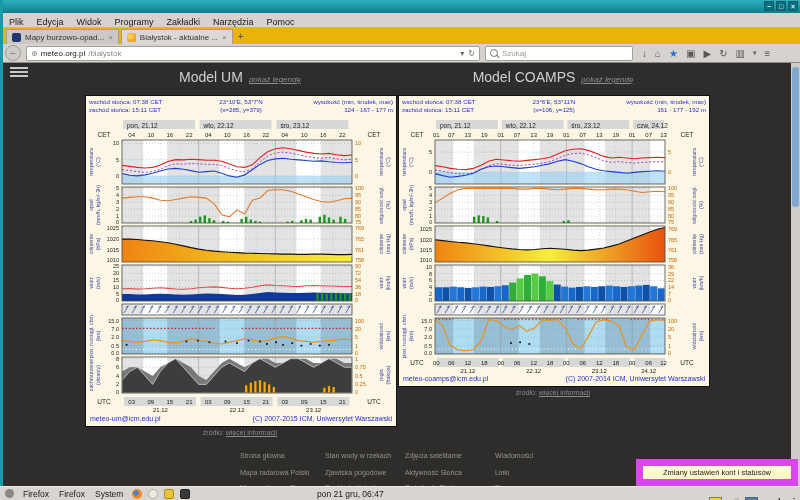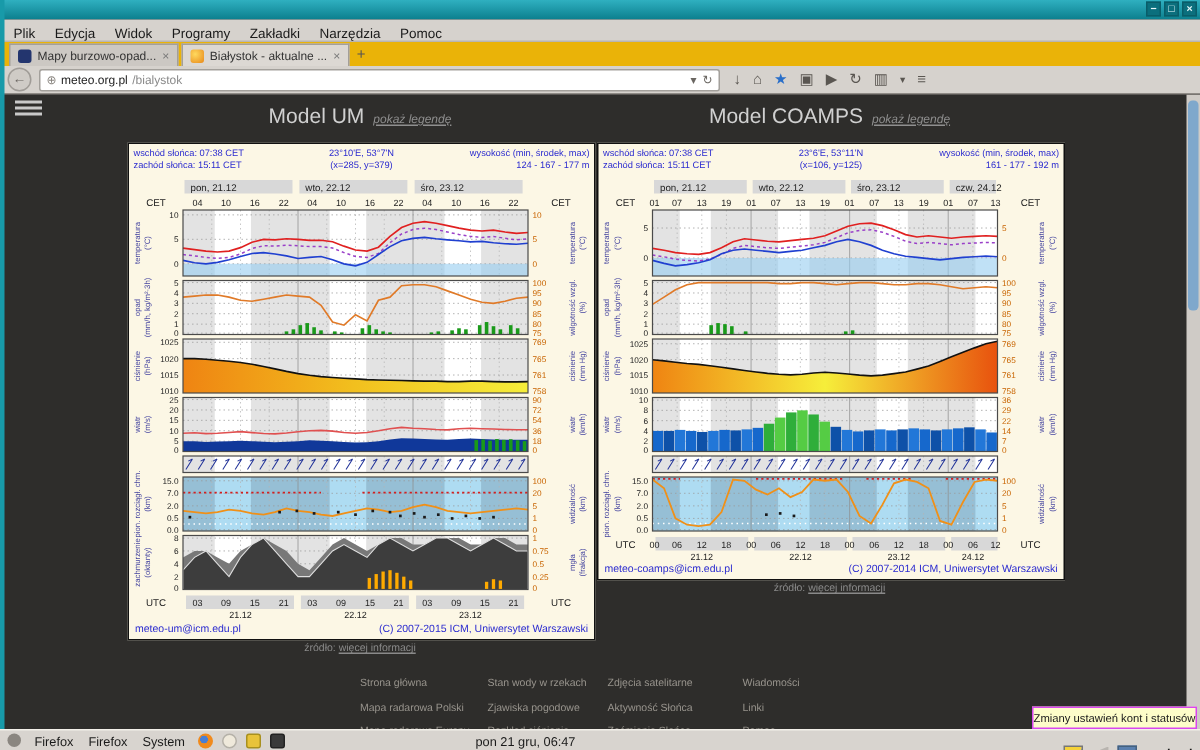--- a/index.html
+++ b/index.html
@@ -50,22 +50,22 @@
   .model-head{position:absolute;width:310px;text-align:center;top:6px;color:#d0d0d0;font-size:14px;}
   .model-head .legend{font-size:8px;color:#8f8f8f;text-decoration:underline;margin-left:6px;font-style:italic;}
   .mg{position:absolute;width:310px;background:#fcf7e5;border:1px solid #101010;}
   .mg svg{display:block;font-family:inherit;}
   .mg-source{position:absolute;width:310px;text-align:center;font-size:7px;color:#8a8a8a;}
   .mg-source span.lnk{text-decoration:underline;}
   .flink{position:absolute;font-size:7px;color:#97938c;white-space:nowrap;}
   .scrollbar{position:absolute;right:0;top:0;width:9px;height:423px;background:#cfcbc6;}
   .scroll-thumb{position:absolute;left:1px;top:4px;width:7px;height:140px;background:#7fa8cc;border-radius:3px;}
   
-  .tooltip{position:absolute;right:2px;bottom:14px;background:#fdfdc9;border:1px solid #d946ef;
-    font-size:7.5px;color:#1a1a1a;padding:2px 0;z-index:20;}
+  .tooltip{position:absolute;right:2px;bottom:14px;background:#fdfdc9;border:7px solid #d946ef;
+    font-size:7.5px;color:#1a1a1a;padding:2px 20px;z-index:20;}
   .taskbar{position:absolute;left:0;bottom:0;width:800px;height:14px;background:#d8d4cf;
     border-top:1px solid #f2efe9;display:flex;align-items:center;gap:9px;padding:0 5px;
     font-size:8.5px;color:#1a1a1a;box-sizing:border-box;z-index:10;}
   .tb-logo{width:9px;height:9px;border-radius:50%;background:#8a8680;flex:0 0 9px;}
   .app-ico{width:10px;height:10px;border-radius:2px;flex:0 0 10px;}
   .ico-firefox{background:radial-gradient(circle at 40% 40%,#4a7fd4 30%,#f08a1d 32%);border-radius:50%;}
   .ico-update{background:#efe9db;border-radius:50%;border:1px solid #b5b1a8;box-sizing:border-box;}
   .ico-notes{background:#e8c33a;border:1px solid #a8901f;box-sizing:border-box;}
   .ico-term{background:#3a3a3a;border:1px solid #222;box-sizing:border-box;}
   .clock{position:absolute;left:317px;top:0;height:14px;line-height:14px;}
@@ -116,20 +116,24 @@
   <div class="navbar">
     <div class="backbtn">←</div>
     <div class="urlfield">
       <span class="globe">⊕</span>
       <span>meteo.org.pl</span>
         <span class="url-path">/<span>bialystok</span></span>
       <span class="url-end">
         <span>▾</span>
         <span>↻</span>
       </span>
+    </div>
+    <div class="searchfield">
+      <span class="lens"></span>
+      <span>Szukaj</span>
     </div>
     <div class="tb-icons" id="tbicons">
         <span>↓</span>
         <span>⌂</span>
         <span style="color: rgb(42, 111, 201);">★</span>
         <span>▣</span>
         <span>▶</span>
         <span>↻</span>
         <span>▥</span>
         <span class="caret">▾</span>

